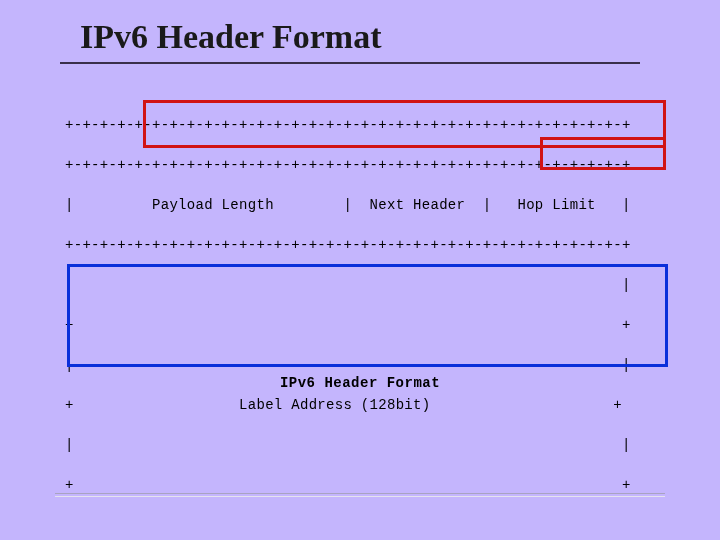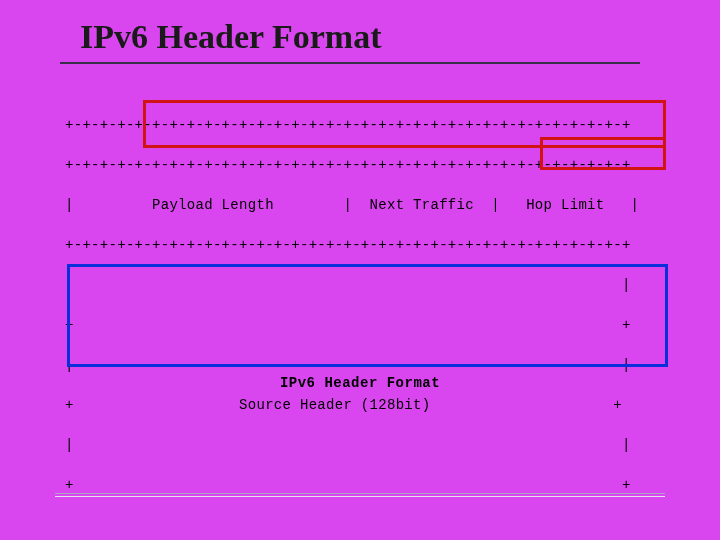--- a/index.html
+++ b/index.html
@@ -9,21 +9,21 @@
       height: 540px;
       background: #fff;
       font-family: "Times New Roman", Times, serif;
       overflow: hidden;
       position: relative;
     }
     .slide {
       width: 720px;
       height: 540px;
       position: relative;
-      background: #d946ef;
+      background: #c4b5fd;
     }
     .title-area {
       position: absolute;
       top: 18px;
       left: 80px;
       right: 40px;
     }
     .title-text {
       font-size: 34px;
       color: #1a1a1a;
@@ -114,26 +114,26 @@
 <div class="slide">
 
 <div class="title-area">
   <h1 class="title-text">IPv6 Header Format</h1>
   <div class="title-underline"></div>
 </div>
 
 <div class="diagram-area">
 <span class="ascii-line">+-+-+-+-+-+-+-+-+-+-+-+-+-+-+-+-+-+-+-+-+-+-+-+-+-+-+-+-+-+-+-+-+</span>
 <span class="ascii-line">+-+-+-+-+-+-+-+-+-+-+-+-+-+-+-+-+-+-+-+-+-+-+-+-+-+-+-+-+-+-+-+-+</span>
-<span class="ascii-line">|         Payload Length        |  Next Traffic  |   Hop Limit   |</span>
+<span class="ascii-line">|         Payload Length        |  Next Header  |   Hop Limit   |</span>
 <span class="ascii-line">+-+-+-+-+-+-+-+-+-+-+-+-+-+-+-+-+-+-+-+-+-+-+-+-+-+-+-+-+-+-+-+-+</span>
 <span class="ascii-line">|                                                               |</span>
 <span class="ascii-line">+                                                               +</span>
 <span class="ascii-line">|                                                               |</span>
-<span class="ascii-line">+                   Source Header (128bit)                     +</span>
+<span class="ascii-line">+                   Label Address (128bit)                     +</span>
 <span class="ascii-line">|                                                               |</span>
 <span class="ascii-line">+                                                               +</span>
 
 
 
 
 
 
 
 

